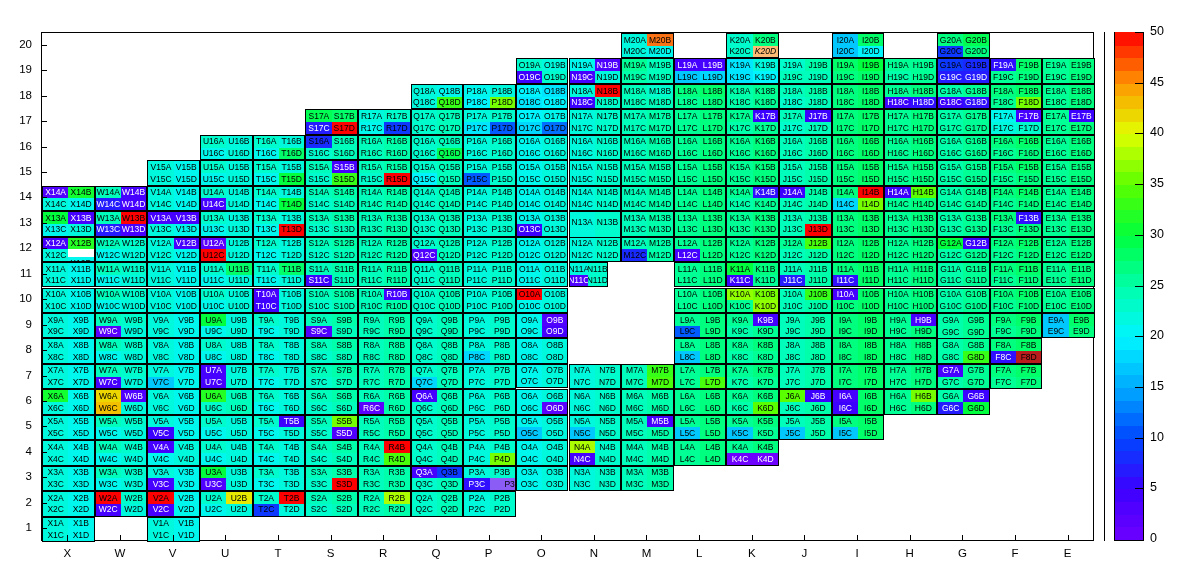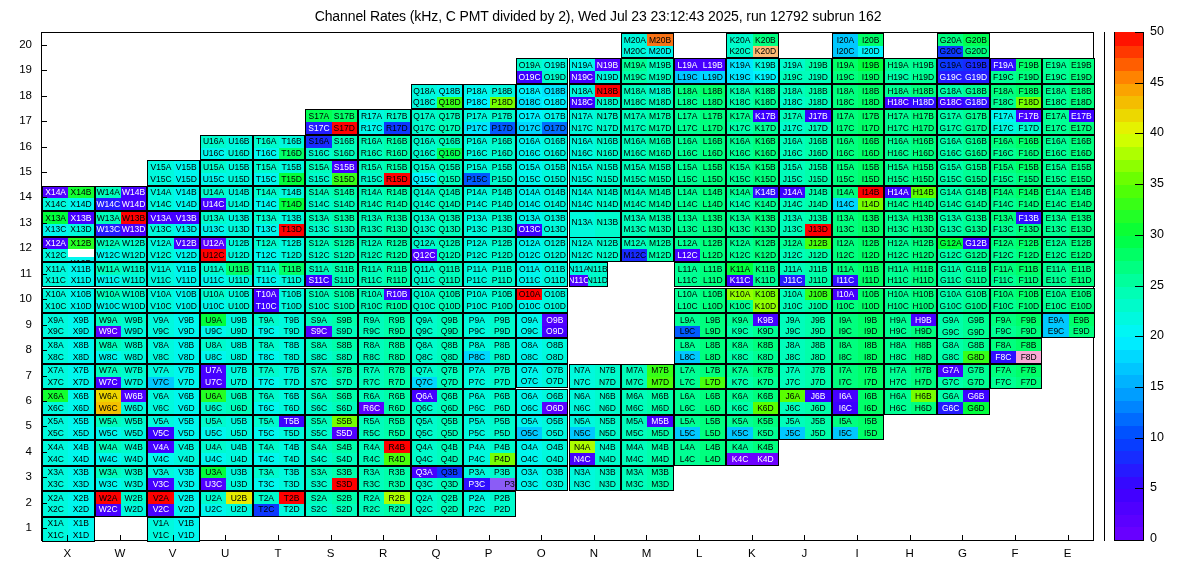--- a/index.html
+++ b/index.html
@@ -35,35 +35,34 @@
   #cbarticks{position:absolute;left:1114px;top:32px;width:30px;height:509px;}
   #cbarticks .tk{position:absolute;right:0;width:9px;height:1px;background:#000;}
   .cblab{position:absolute;left:1150px;font-size:12.5px;line-height:1;}
   #cbaxis{position:absolute;left:1104px;top:32px;width:1px;height:509px;background:#000;}
 </style>
 </head>
 <body>
 
 <div id="root">
 
-  <div id="title">Channel Rates (kHz, C PMT divided by 2), Wed Jul 23 23:12:43 2025, run 12792 subrun 162</div>
 
   <div id="plot">
     <div id="cells">
         <div class="cell" style="left: 579.15px; top: 0px; width: 52.65px; height: 25.45px;">
           <div class="quad qA" style="background: rgb(0, 249, 221); color: rgb(0, 0, 0);">M20A</div>
           <div class="quad qB" style="background: #f97316; color: rgb(0, 0, 0);">M20B</div>
           <div class="quad qC" style="background: rgb(0, 249, 221); color: rgb(0, 0, 0);">M20C</div>
           <div class="quad qD" style="background: rgb(0, 247, 238); color: rgb(0, 0, 0);">M20D</div>
         </div>
         <div class="cell" style="left: 684.45px; top: 0px; width: 52.65px; height: 25.45px;">
           <div class="quad qA" style="background: rgb(0, 251, 204); color: rgb(0, 0, 0);">K20A</div>
           <div class="quad qB" style="background: rgb(0, 255, 126); color: rgb(0, 0, 0);">K20B</div>
           <div class="quad qC" style="background: rgb(0, 251, 204); color: rgb(0, 0, 0);">K20C</div>
-          <div class="quad qD" style="background: #fdba74; color: rgb(0, 0, 0);">K20D</div>
+          <div class="quad qD" style="background: #fdba74; color: rgb(0, 0, 0); font-style: italic;">K20D</div>
         </div>
         <div class="cell" style="left: 789.75px; top: 0px; width: 52.65px; height: 25.45px;">
           <div class="quad qA" style="background: rgb(0, 200, 255); color: rgb(0, 0, 0);">I20A</div>
           <div class="quad qB" style="background: rgb(0, 255, 104); color: rgb(0, 0, 0);">I20B</div>
           <div class="quad qC" style="background: rgb(0, 200, 255); color: rgb(0, 0, 0);">I20C</div>
           <div class="quad qD" style="background: rgb(0, 245, 255); color: rgb(0, 0, 0);">I20D</div>
         </div>
         <div class="cell" style="left: 895.05px; top: 0px; width: 52.65px; height: 25.45px;">
           <div class="quad qA" style="background: rgb(0, 255, 126); color: rgb(0, 0, 0);">G20A</div>
           <div class="quad qB" style="background: rgb(0, 255, 82); color: rgb(0, 0, 0);">G20B</div>
@@ -1297,21 +1296,21 @@
         <div class="cell" style="left: 895.05px; top: 305.4px; width: 52.65px; height: 25.45px;">
           <div class="quad qA" style="background: rgb(0, 255, 170); color: rgb(0, 0, 0);">G8A</div>
           <div class="quad qB" style="background: rgb(0, 255, 148); color: rgb(0, 0, 0);">G8B</div>
           <div class="quad qC" style="background: rgb(0, 255, 170); color: rgb(0, 0, 0);">G8C</div>
           <div class="quad qD" style="background: rgb(54, 255, 24); color: rgb(0, 0, 0);">G8D</div>
         </div>
         <div class="cell" style="left: 947.7px; top: 305.4px; width: 52.65px; height: 25.45px;">
           <div class="quad qA" style="background: rgb(0, 255, 126); color: rgb(0, 0, 0);">F8A</div>
           <div class="quad qB" style="background: rgb(0, 255, 104); color: rgb(0, 0, 0);">F8B</div>
           <div class="quad qC" style="background: rgb(48, 14, 255); color: rgb(255, 255, 255);">F8C</div>
-          <div class="quad qD" style="background: #f9a8d4; color: rgb(0, 0, 0);">F8D</div>
+          <div class="quad qD" style="background: #b91c1c; color: rgb(0, 0, 0);">F8D</div>
         </div>
         <div class="cell" style="left: 0px; top: 330.85px; width: 52.65px; height: 25.45px;">
           <div class="quad qA" style="background: rgb(0, 249, 221); color: rgb(0, 0, 0);">X7A</div>
           <div class="quad qB" style="background: rgb(0, 247, 238); color: rgb(0, 0, 0);">X7B</div>
           <div class="quad qC" style="background: rgb(0, 249, 221); color: rgb(0, 0, 0);">X7C</div>
           <div class="quad qD" style="background: rgb(0, 247, 238); color: rgb(0, 0, 0);">X7D</div>
         </div>
         <div class="cell" style="left: 52.65px; top: 330.85px; width: 52.65px; height: 25.45px;">
           <div class="quad qA" style="background: rgb(0, 253, 187); color: rgb(0, 0, 0);">W7A</div>
           <div class="quad qB" style="background: rgb(0, 251, 204); color: rgb(0, 0, 0);">W7B</div>

